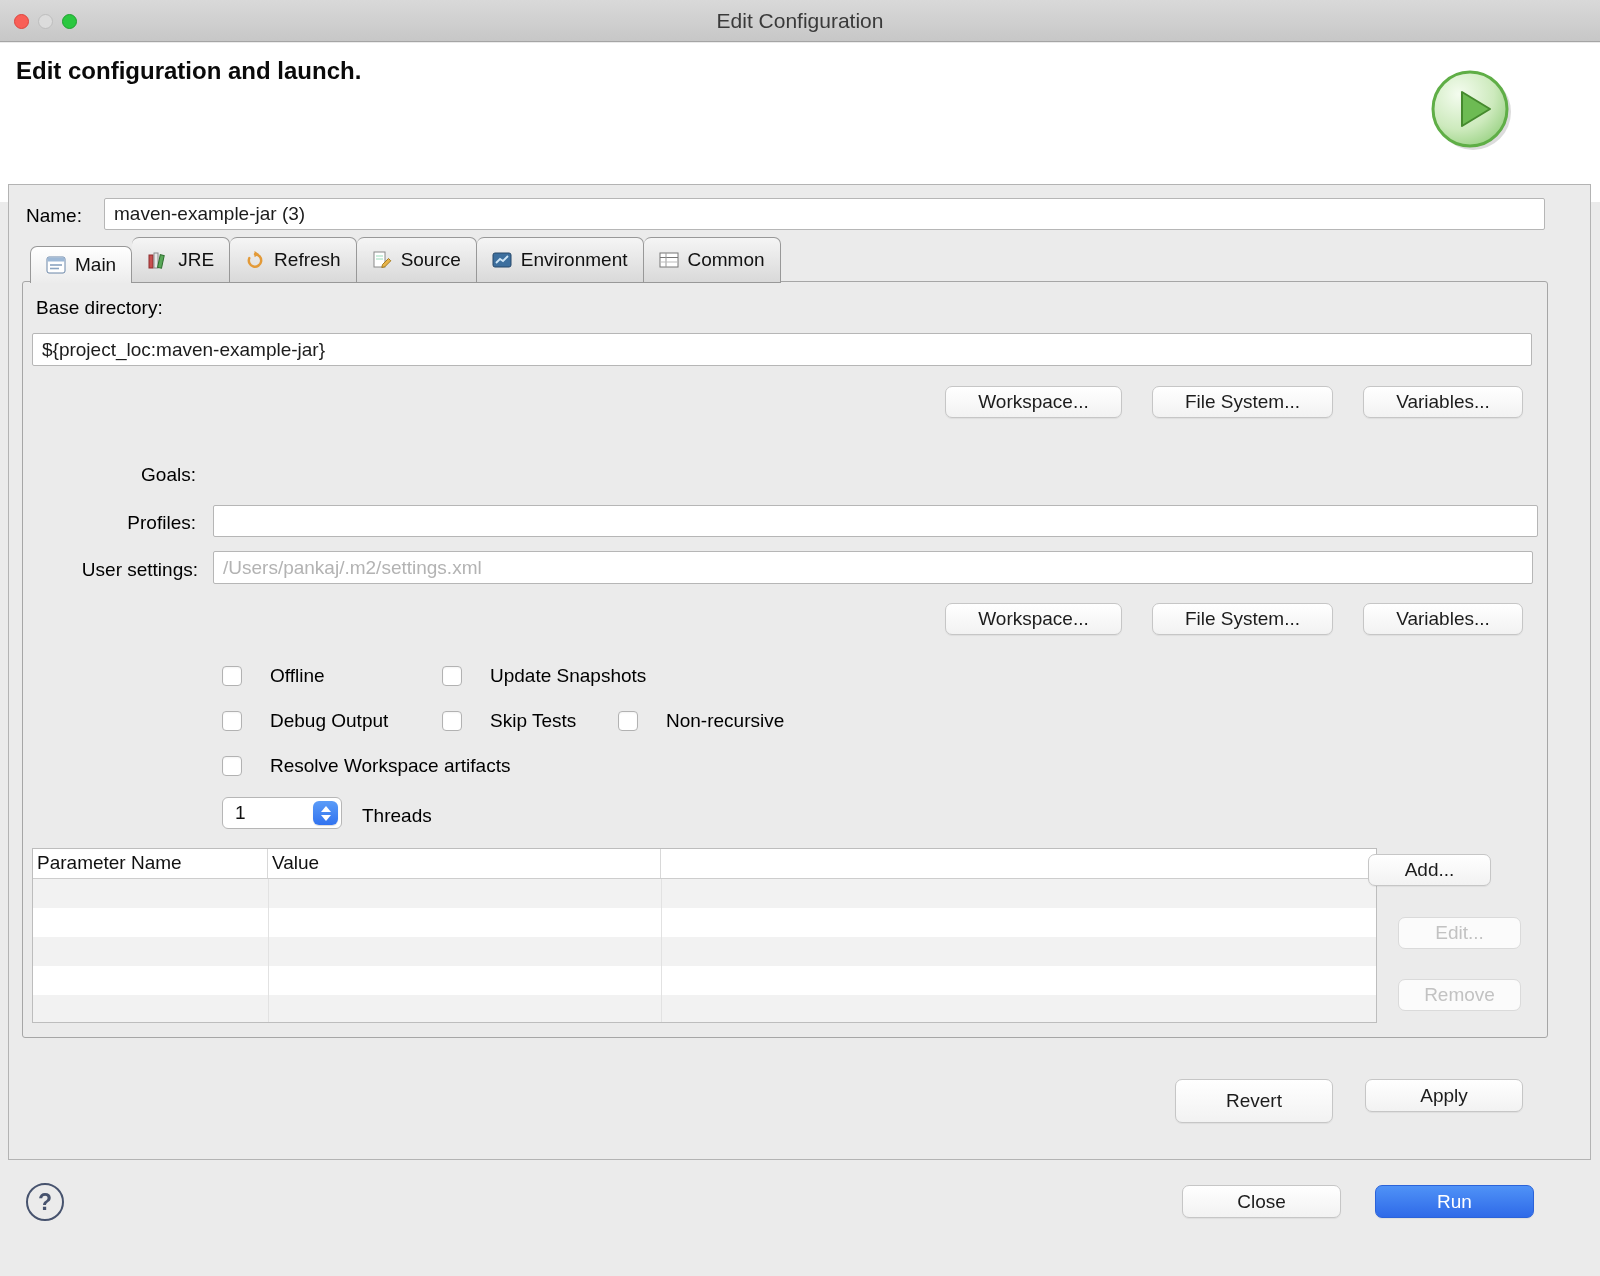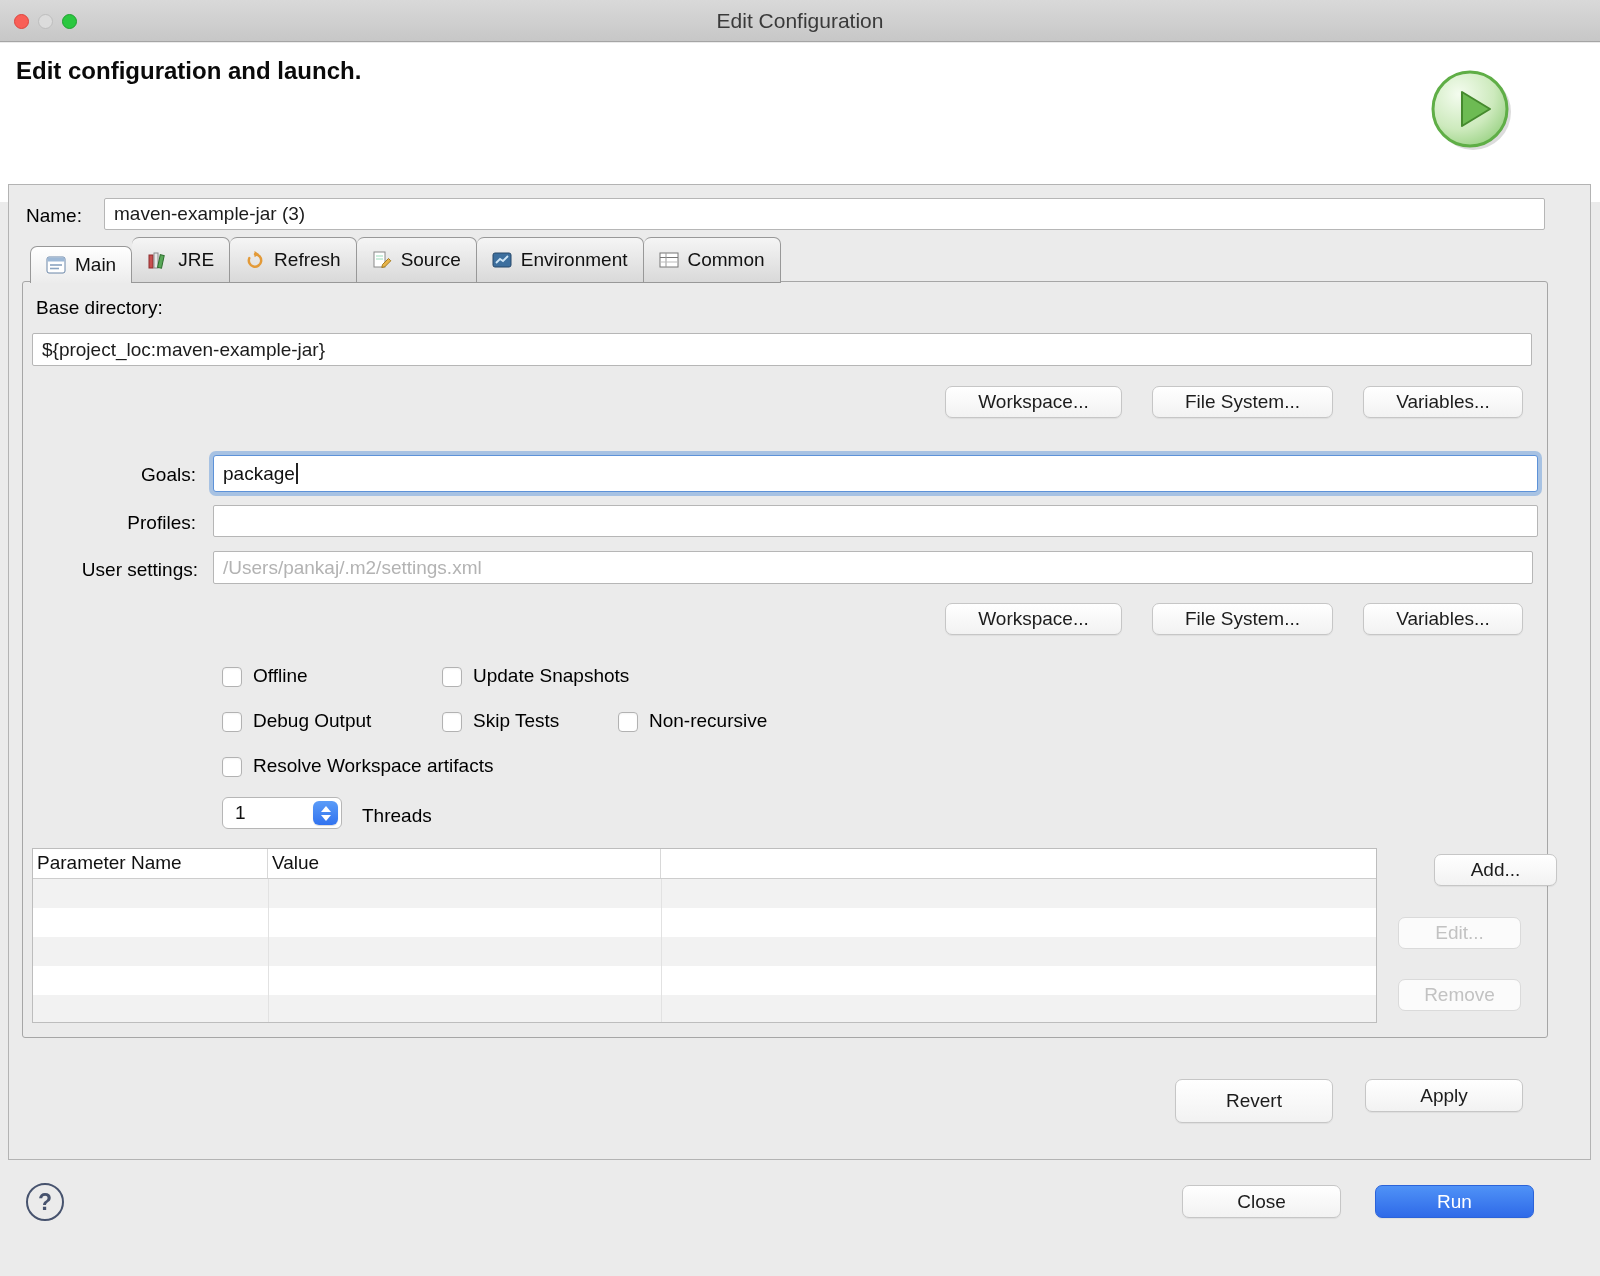--- a/index.html
+++ b/index.html
@@ -51,21 +51,21 @@
   .tabs{position:absolute;left:30px;top:246px;height:37px;display:flex;align-items:flex-end;z-index:5;}
   .tab{display:flex;align-items:center;gap:9px;padding:0 15px;height:46px;
     background:linear-gradient(#f5f5f5,#d9d9d9);border:1px solid #989898;border-left-width:0;
     border-bottom:1px solid #989898;border-radius:7px 7px 0 0;font-size:19px;color:#111;}
   .tab:first-child{border-left-width:1px;}
   .tab.active{height:37px;background:linear-gradient(#ffffff,#ececec);border-bottom:none;
     border-left-width:1px;z-index:6;}
   .tab svg{display:block;}
 
   
-  .check{position:absolute;display:flex;align-items:flex-end;gap:11px;}
+  .check{position:absolute;display:flex;align-items:center;gap:28px;}
   .box{width:20px;height:20px;background:#fff;border:1px solid #b2b2b2;border-radius:4px;
     box-shadow:inset 0 1px 2px rgba(0,0,0,.05);}
   .ctext{font-size:19px;color:#000;}
 
   
   .spinner{position:absolute;left:222px;top:797px;width:120px;height:32px;background:#fff;
     border:1px solid #b6b6b6;border-radius:6px;}
   .spin-val{position:absolute;left:12px;top:4px;font-size:19px;}
   .stepper{position:absolute;right:3px;top:3px;width:25px;height:24px;border-radius:6px;
     background:linear-gradient(#5b9cf8,#3273ef);display:flex;flex-direction:column;
@@ -182,24 +182,20 @@
   </div>
 
   <div class="lbl" style="left:36px;top:297px;">Base directory:</div>
   <input class="tf" style="left: 32px; top: 333px; width: 1500px; height: 33px;" value="${project_loc:maven-example-jar}">
 
   <button class="btn" style="left:945px;top:386px;width:177px;">Workspace...</button>
   <button class="btn" style="left:1152px;top:386px;width:181px;">File System...</button>
   <button class="btn" style="left:1363px;top:386px;width:160px;">Variables...</button>
 
   <div class="lbl r" style="left:60px;top:464px;width:136px;">Goals:</div>
-  <div class="field" style="left:213px;top:455px;width:1325px;height:37px;">
-    <span>package</span>
-    <span class="caret"></span>
-  </div>
 
   <div class="lbl r" style="left:60px;top:512px;width:136px;">Profiles:</div>
   <input class="tf" style="left: 213px; top: 505px; width: 1325px;" value="">
 
   <div class="lbl r" style="left:10px;top:559px;width:188px;">User settings:</div>
   <input class="tf" style="left: 213px; top: 551px; width: 1320px; height: 33px;" placeholder="/Users/pankaj/.m2/settings.xml">
 
   <button class="btn" style="left:945px;top:603px;width:177px;">Workspace...</button>
   <button class="btn" style="left:1152px;top:603px;width:181px;">File System...</button>
   <button class="btn" style="left:1363px;top:603px;width:160px;">Variables...</button>
@@ -246,21 +242,21 @@
     </div>
     <div class="trow"></div>
     <div class="trow"></div>
     <div class="trow"></div>
     <div class="trow"></div>
     <div class="trow"></div>
     <div class="colline" style="left:235px;"></div>
     <div class="colline" style="left:628px;"></div>
   </div>
 
-  <button class="btn" style="left:1434px;top:854px;width:123px;">Add...</button>
+  <button class="btn" style="left:1368px;top:854px;width:123px;">Add...</button>
   <button class="btn disabled" style="left:1398px;top:917px;width:123px;" disabled="">Edit...</button>
   <button class="btn disabled" style="left:1398px;top:979px;width:123px;" disabled="">Remove</button>
 
   <button class="btn" style="left:1175px;top:1079px;width:158px;height:44px;">Revert</button>
   <button class="btn" style="left:1365px;top:1079px;width:158px;height:33px;">Apply</button>
 
   <div class="help">
     <span>?</span>
   </div>
   <button class="btn" style="left:1182px;top:1185px;width:159px;height:33px;">Close</button>

